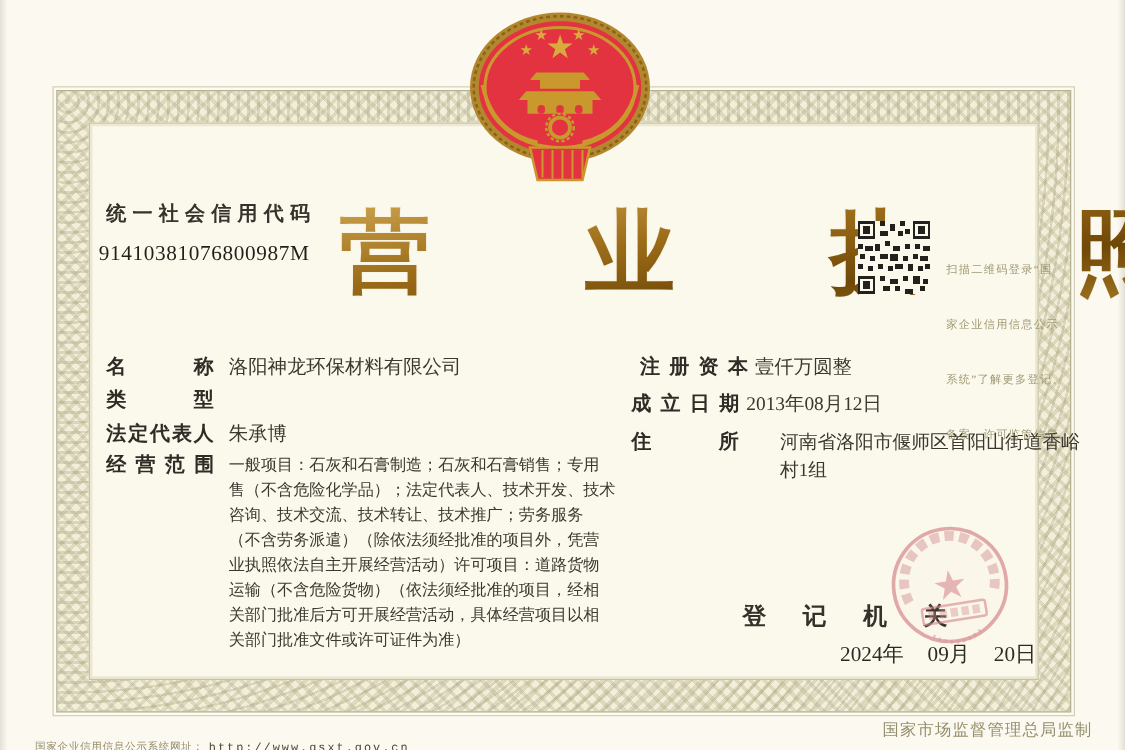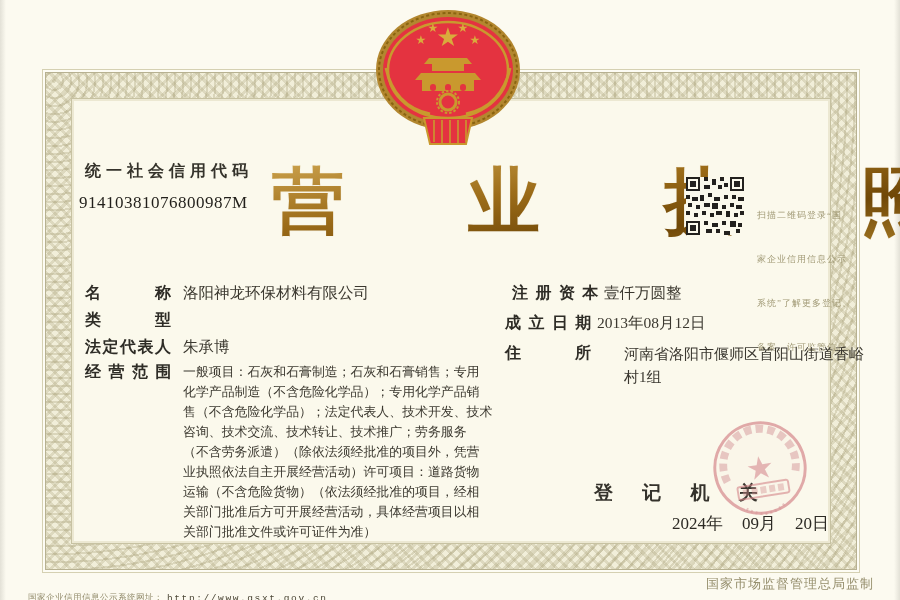--- a/index.html
+++ b/index.html
@@ -204,21 +204,20 @@
   <span class="flabel">类　　　型</span>
 </div>
 <div class="frow lrow3">
   <span class="flabel">法定代表人</span>
   <span class="fvalue">朱承博</span>
 </div>
 <div class="frow lrow4">
   <span class="flabel">经 营 范 围</span>
   <div class="scope-lines">
     <div>一般项目：石灰和石膏制造；石灰和石膏销售；专用</div>
-    <div>化学产品制造（不含危险化学品）；专用化学产品销</div>
     <div>售（不含危险化学品）；法定代表人、技术开发、技术</div>
     <div>咨询、技术交流、技术转让、技术推广；劳务服务</div>
     <div>（不含劳务派遣）（除依法须经批准的项目外，凭营</div>
     <div>业执照依法自主开展经营活动）许可项目：道路货物</div>
     <div>运输（不含危险货物）（依法须经批准的项目，经相</div>
     <div>关部门批准后方可开展经营活动，具体经营项目以相</div>
     <div>关部门批准文件或许可证件为准）</div>
   </div>
 </div>
 

